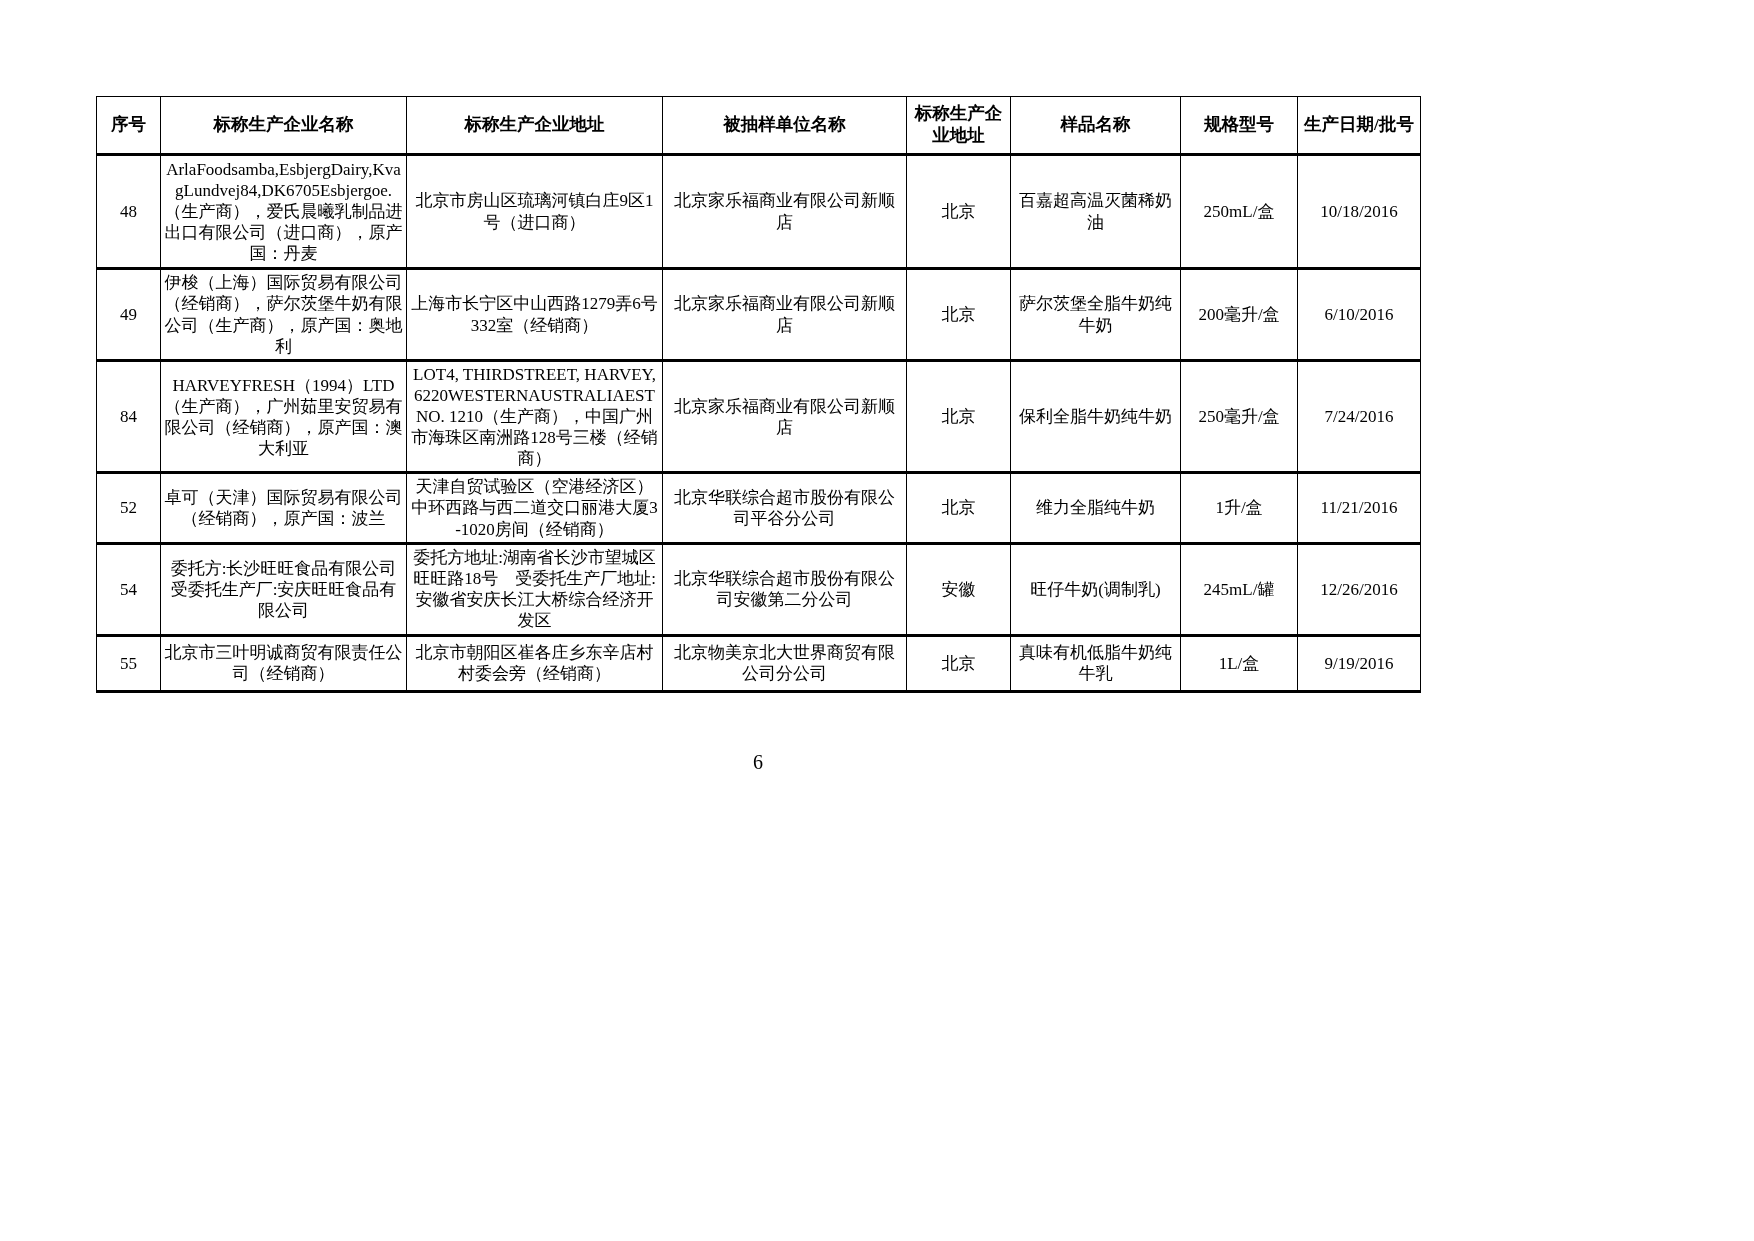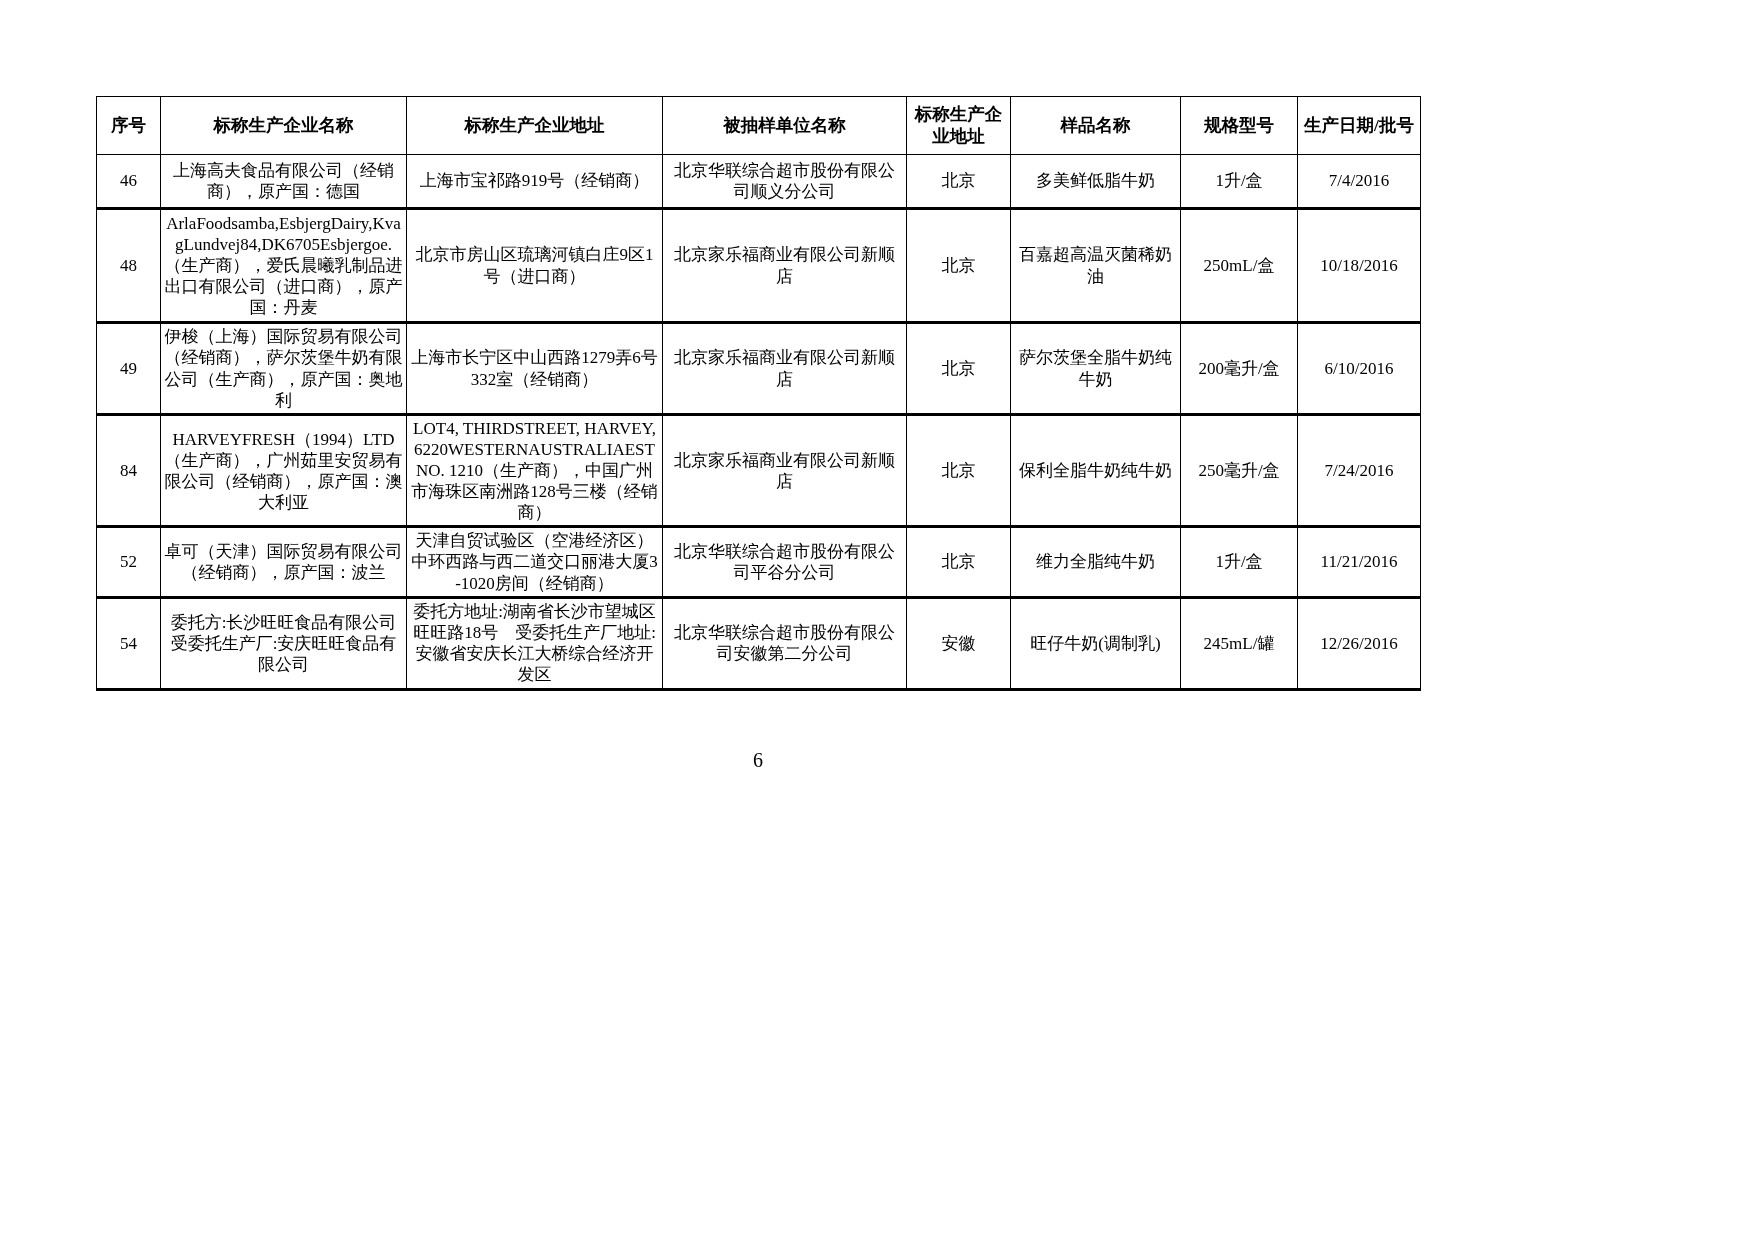--- a/index.html
+++ b/index.html
@@ -72,30 +72,20 @@
         <th>标称生产企业名称</th>
         <th>标称生产企业地址</th>
         <th>被抽样单位名称</th>
         <th>标称生产企业地址</th>
         <th>样品名称</th>
         <th>规格型号</th>
         <th>生产日期/批号</th>
       </tr>
     </thead>
     <tbody id="table-body">
-        <tr class="thin-top" style="height: 54px;">
-    <td>46</td>
-    <td>上海高夫食品有限公司（经销商），原产国：德国</td>
-    <td>上海市宝祁路919号（经销商）</td>
-    <td>北京华联综合超市股份有限公司顺义分公司</td>
-    <td>北京</td>
-    <td>多美鲜低脂牛奶</td>
-    <td>1升/盒</td>
-    <td>7/4/2016</td>
-  </tr>
         <tr style="height: 114px;">
     <td>48</td>
     <td>ArlaFoodsamba,EsbjergDairy,KvagLundvej84,DK6705Esbjergoe.（生产商），爱氏晨曦乳制品进出口有限公司（进口商），原产国：丹麦</td>
     <td>北京市房山区琉璃河镇白庄9区1号（进口商）</td>
     <td>北京家乐福商业有限公司新顺店</td>
     <td>北京</td>
     <td>百嘉超高温灭菌稀奶油</td>
     <td>250mL/盒</td>
     <td>10/18/2016</td>
   </tr>
@@ -132,17 +122,27 @@
         <tr style="height: 92px;">
     <td>54</td>
     <td>委托方:长沙旺旺食品有限公司受委托生产厂:安庆旺旺食品有限公司</td>
     <td>委托方地址:湖南省长沙市望城区旺旺路18号　受委托生产厂地址:安徽省安庆长江大桥综合经济开发区</td>
     <td>北京华联综合超市股份有限公司安徽第二分公司</td>
     <td>安徽</td>
     <td>旺仔牛奶(调制乳)</td>
     <td>245mL/罐</td>
     <td>12/26/2016</td>
   </tr>
+        <tr style="height: 56px;">
+    <td>55</td>
+    <td>北京市三叶明诚商贸有限责任公司（经销商）</td>
+    <td>北京市朝阳区崔各庄乡东辛店村村委会旁（经销商）</td>
+    <td>北京物美京北大世界商贸有限公司分公司</td>
+    <td>北京</td>
+    <td>真味有机低脂牛奶纯牛乳</td>
+    <td>1L/盒</td>
+    <td>9/19/2016</td>
+  </tr>
       </tbody>
   </table>
 
   <div class="page-footer">6</div>
 </div>
 
 </body></html>

